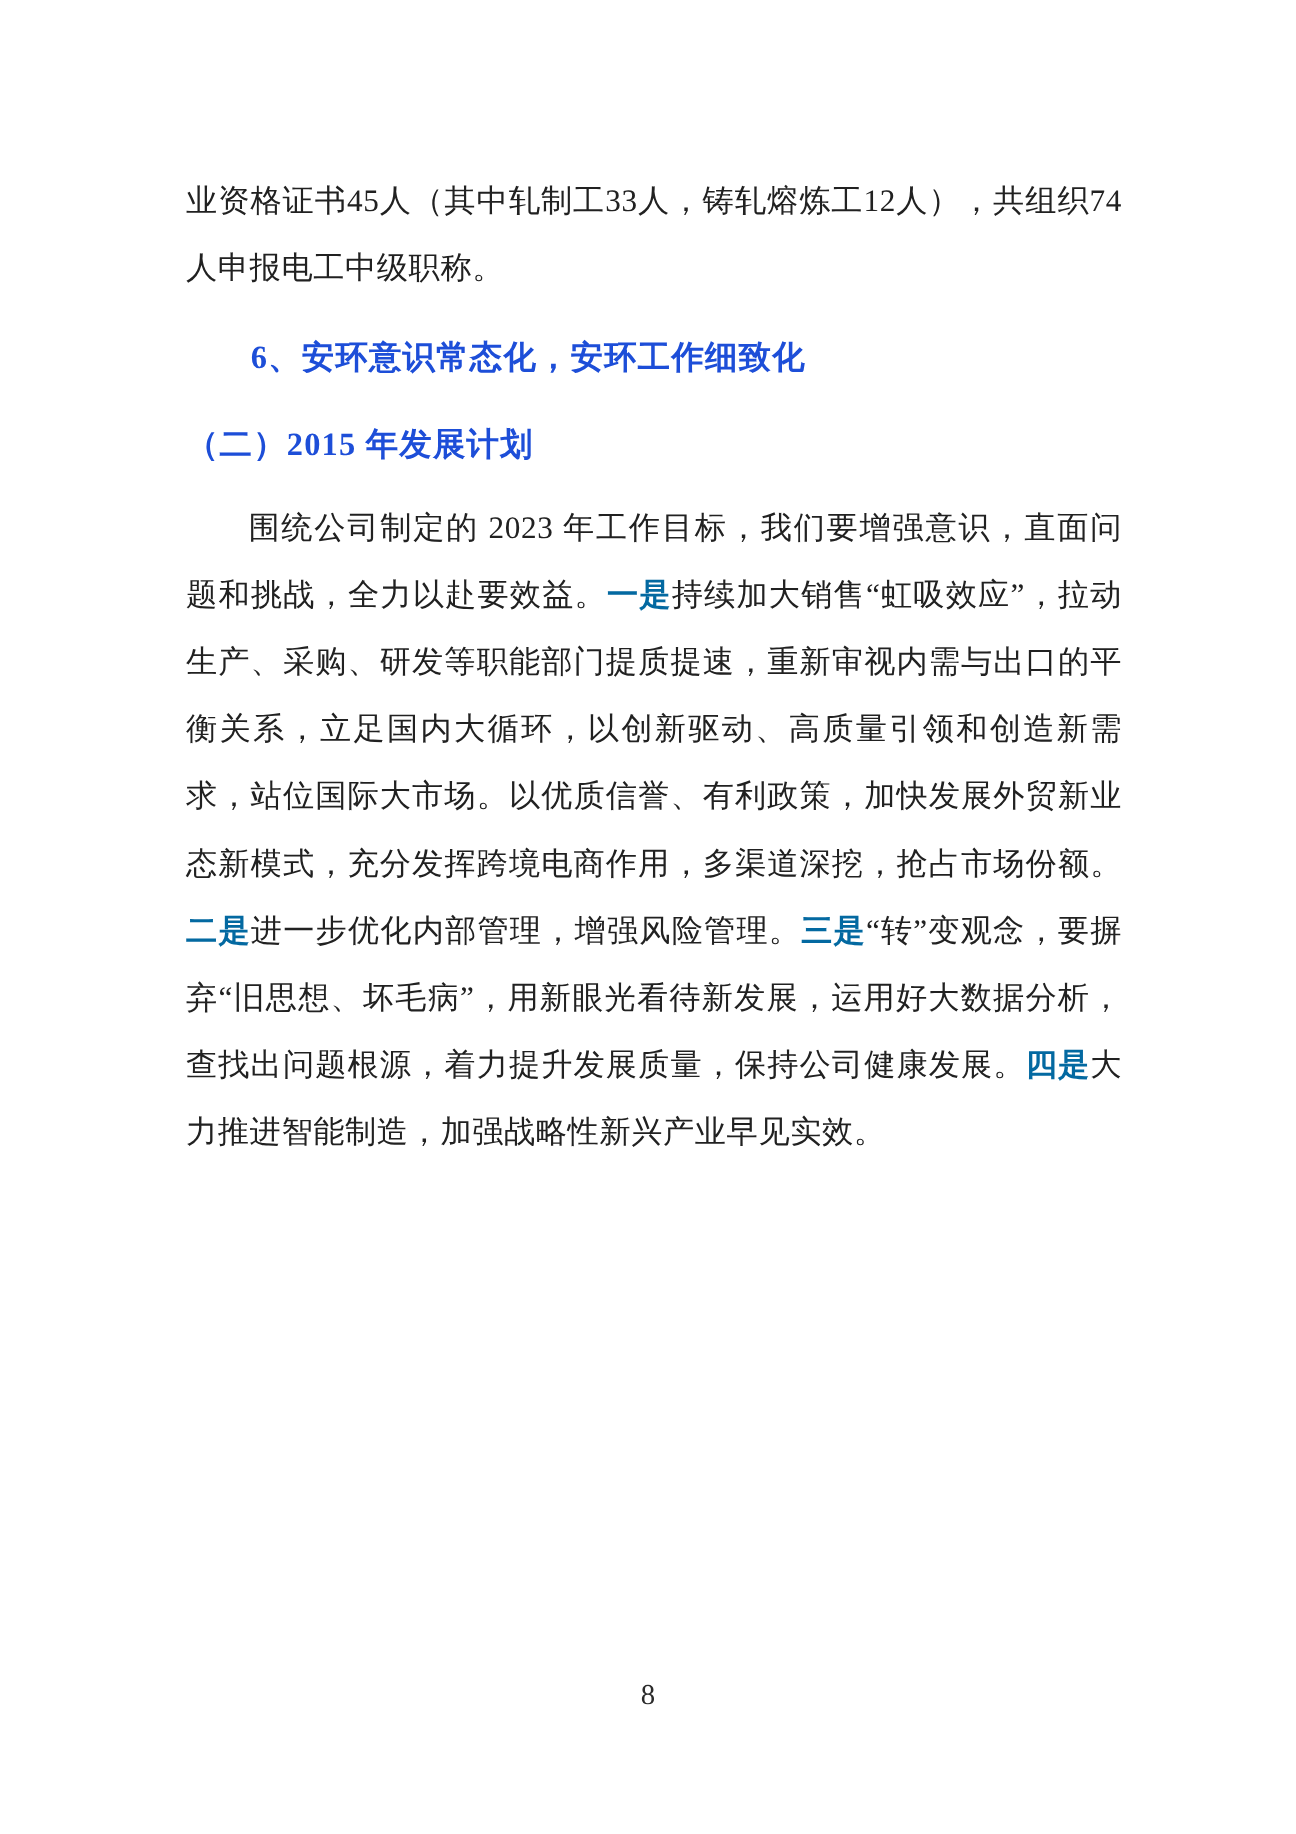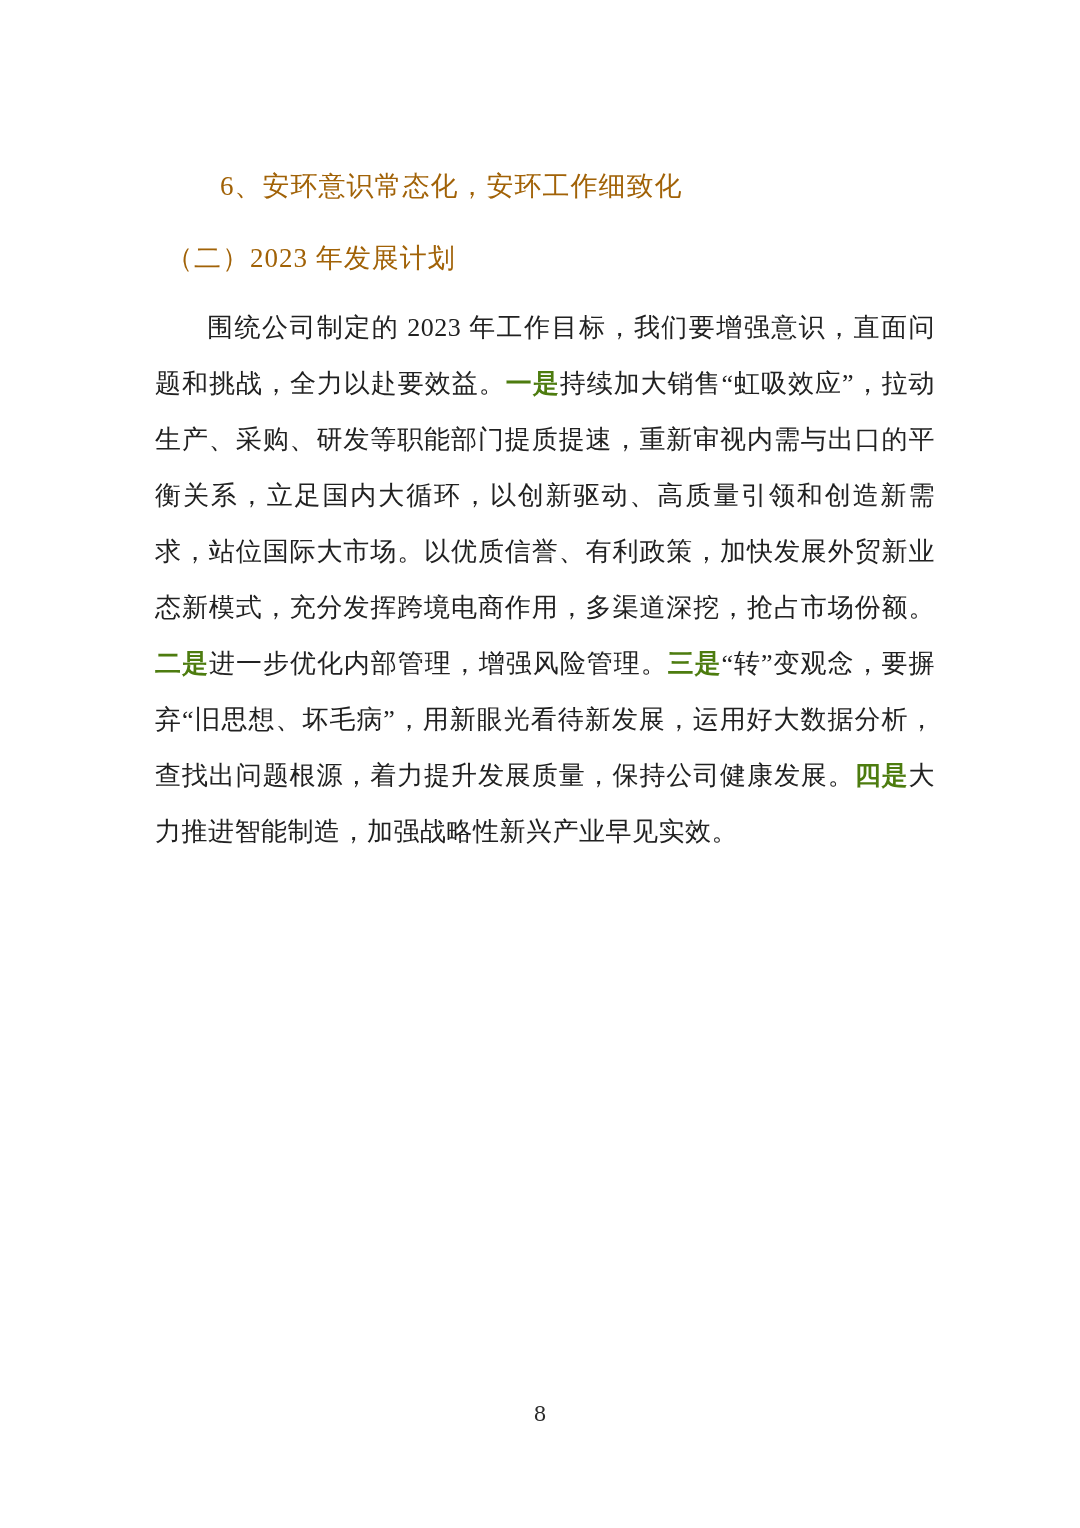--- a/index.html
+++ b/index.html
@@ -23,63 +23,64 @@
     font-size: 26px;
     line-height: 56px;
     text-align: justify;
     text-justify: inter-character;
     letter-spacing: 0.5px;
   }
   .body-text.indent {
     text-indent: 2em;
   }
   .heading {
-    margin: 11px;
+    margin: 0;
     font-size: 27px;
-    font-weight: normal;
-    color: #a16207;
+    font-weight: bold;
+    color: #1d4ed8;
     line-height: 40px;
     letter-spacing: 1px;
   }
   .heading.indent-2 {
     text-indent: 2em;
   }
   #heading-section-6 {
     margin-top: 26px;
     margin-bottom: 20px;
   }
   #heading-2023-plan {
     margin-top: 32px;
     margin-bottom: 22px;
   }
   .bold-run {
     font-weight: bold;
-    color: #4d7c0f;
+    color: #0369a1;
   }
   .page-footer {
     position: absolute;
     top: 1398px;
     left: 0;
     right: 0;
     text-align: center;
     font-size: 24px;
     line-height: 30px;
     color: #2b2b2b;
   }
 </style>
 </head>
 <body>
 
 <div class="page">
 
+  <p class="body-text">业资格证书45人（其中轧制工33人，铸轧熔炼工12人），共组织74人申报电工中级职称。</p>
 
   <h3 class="heading indent-2" id="heading-section-6">6、安环意识常态化，安环工作细致化</h3>
 
 
-  <h3 class="heading" id="heading-2023-plan">（二）2023 年发展计划</h3>
+  <h3 class="heading" id="heading-2023-plan">（二）2015 年发展计划</h3>
 
   <p class="body-text indent"><span>围统公司制定的 2023 年工作目标，我们要增强意识，直面问题和挑战，全力以赴要效益。</span><span class="bold-run">一是</span><span>持续加大销售“虹吸效应”，拉动生产、采购、研发等职能部门提质提速，重新审视内需与出口的平衡关系，立足国内大循环，以创新驱动、高质量引领和创造新需求，站位国际大市场。以优质信誉、有利政策，加快发展外贸新业态新模式，充分发挥跨境电商作用，多渠道深挖，抢占市场份额。</span><span class="bold-run">二是</span><span>进一步优化内部管理，增强风险管理。</span><span class="bold-run">三是</span><span>“转”变观念，要摒弃“旧思想、坏毛病”，用新眼光看待新发展，运用好大数据分析，查找出问题根源，着力提升发展质量，保持公司健康发展。</span><span class="bold-run">四是</span><span>大力推进智能制造，加强战略性新兴产业早见实效。</span></p>
 
   <div class="page-footer">
     <span>8</span>
   </div>
 
 </div>
 
 </body></html>

